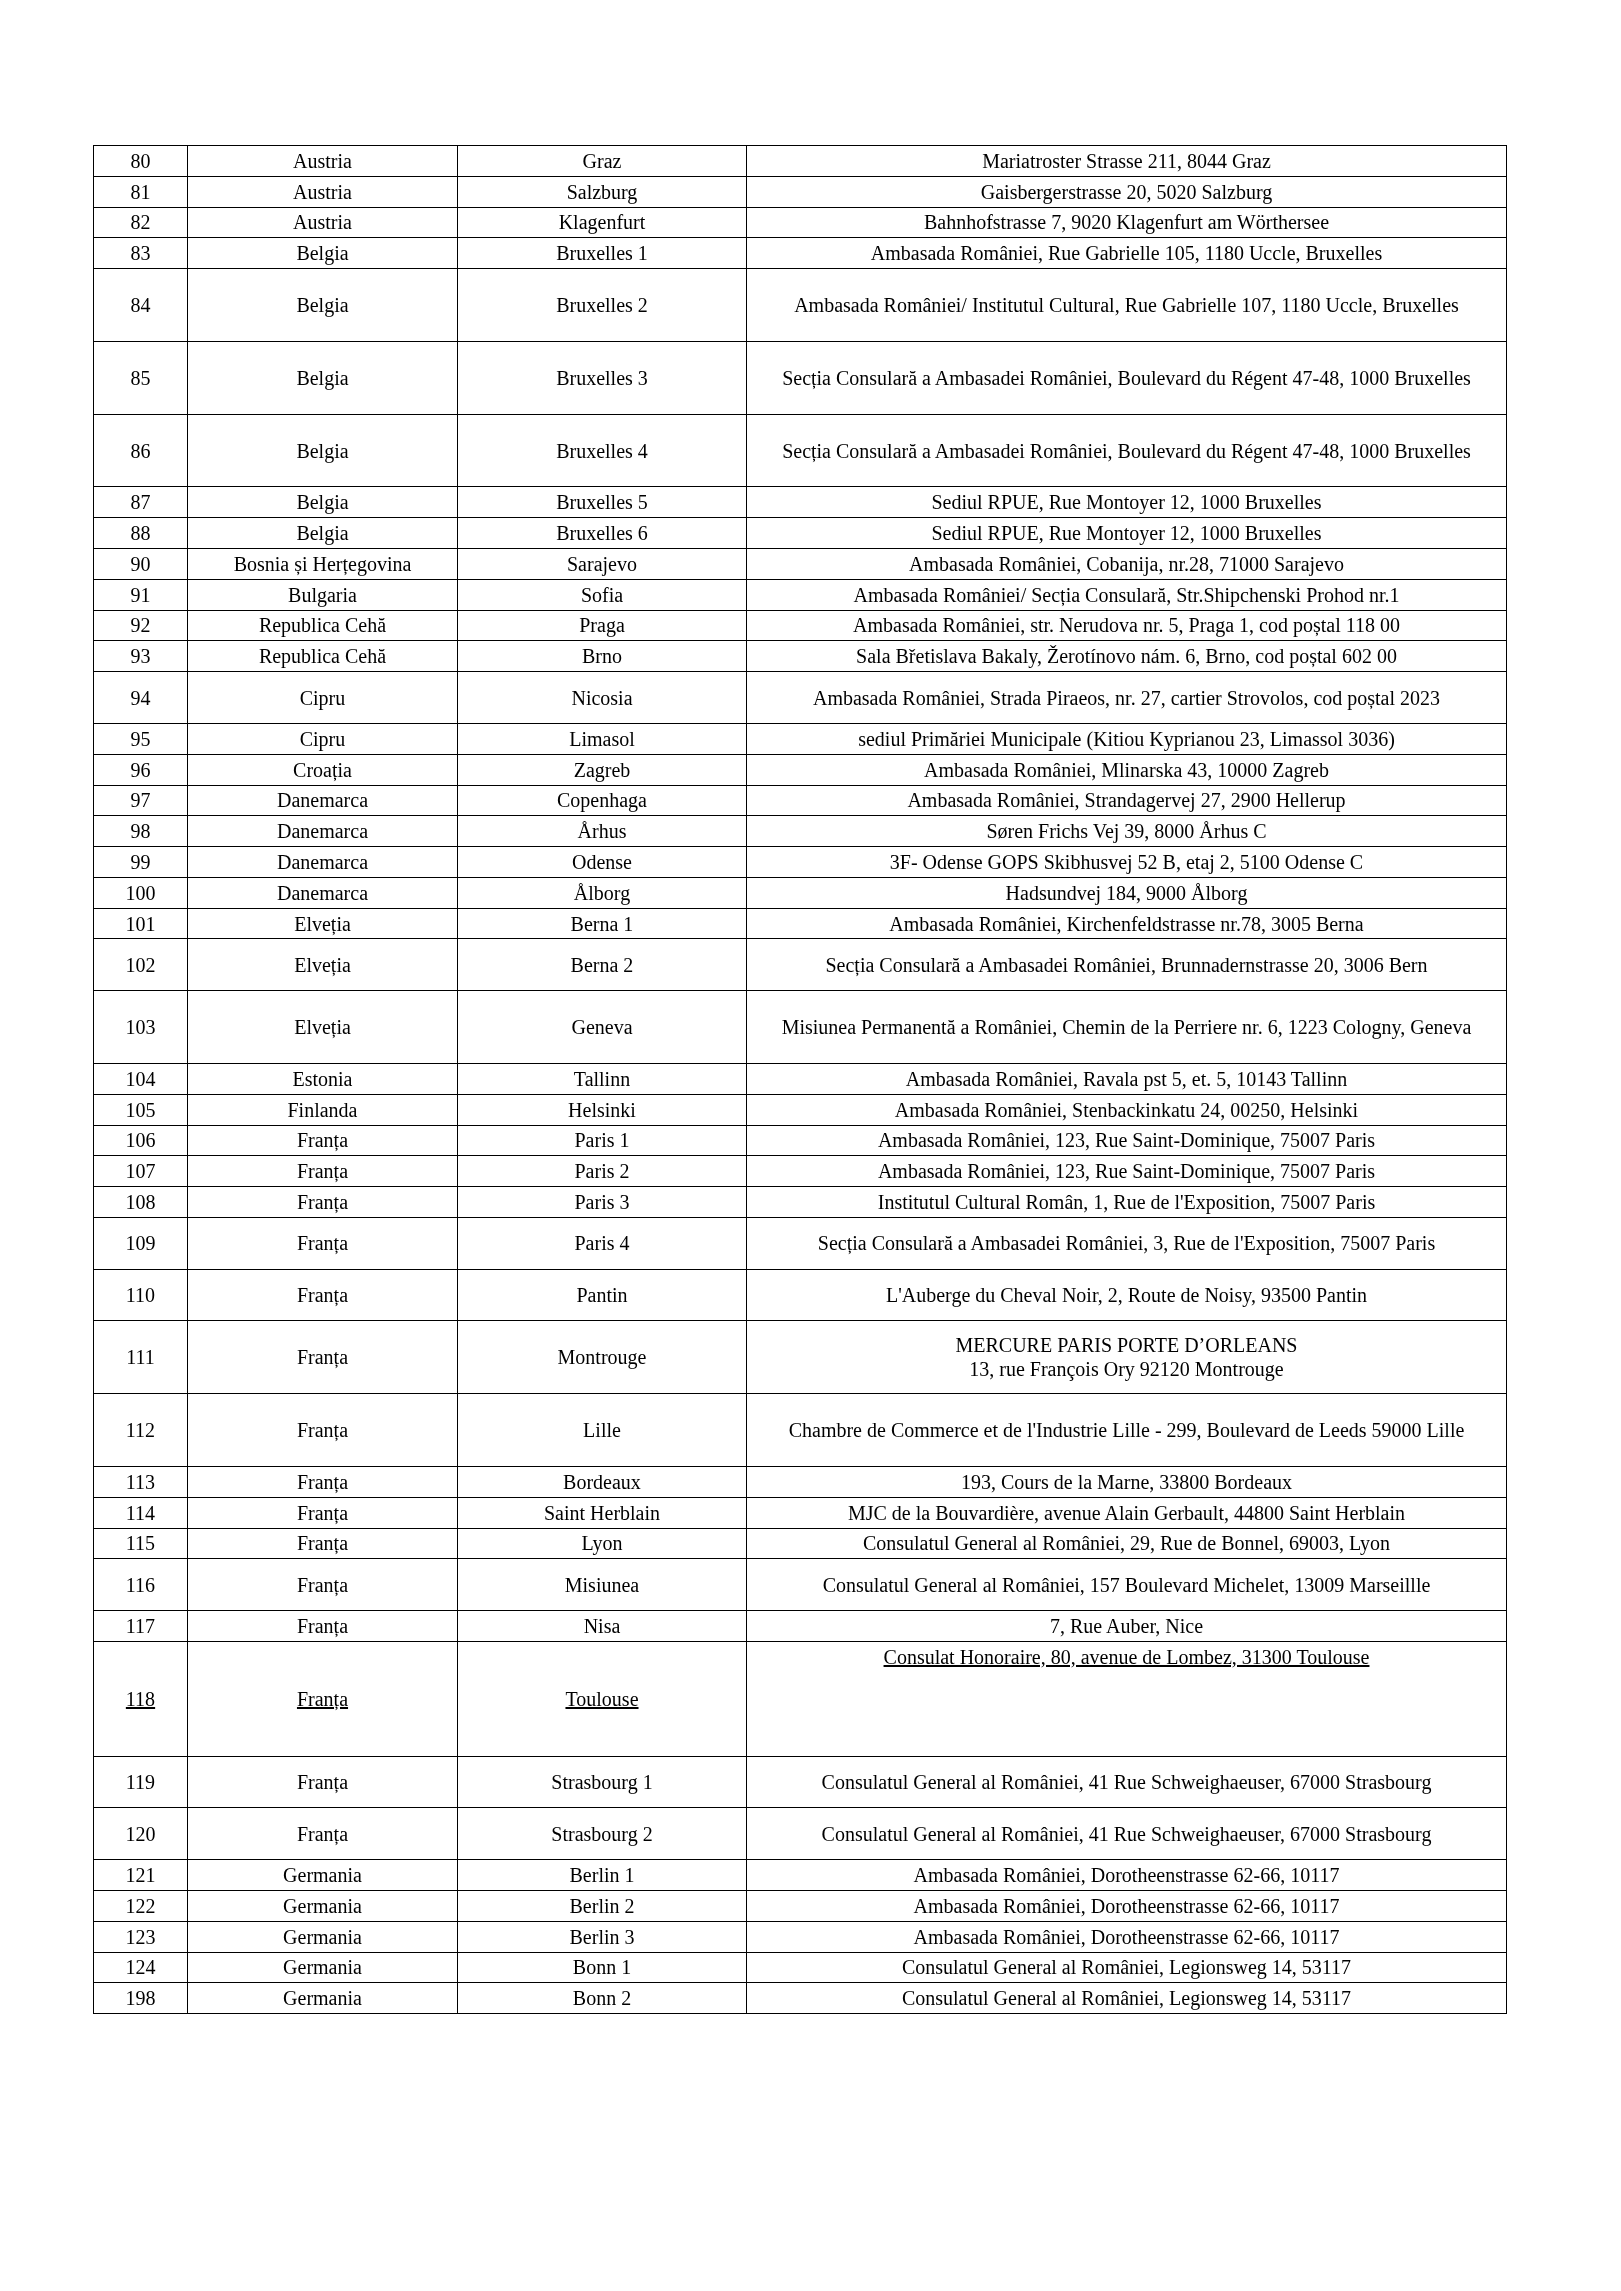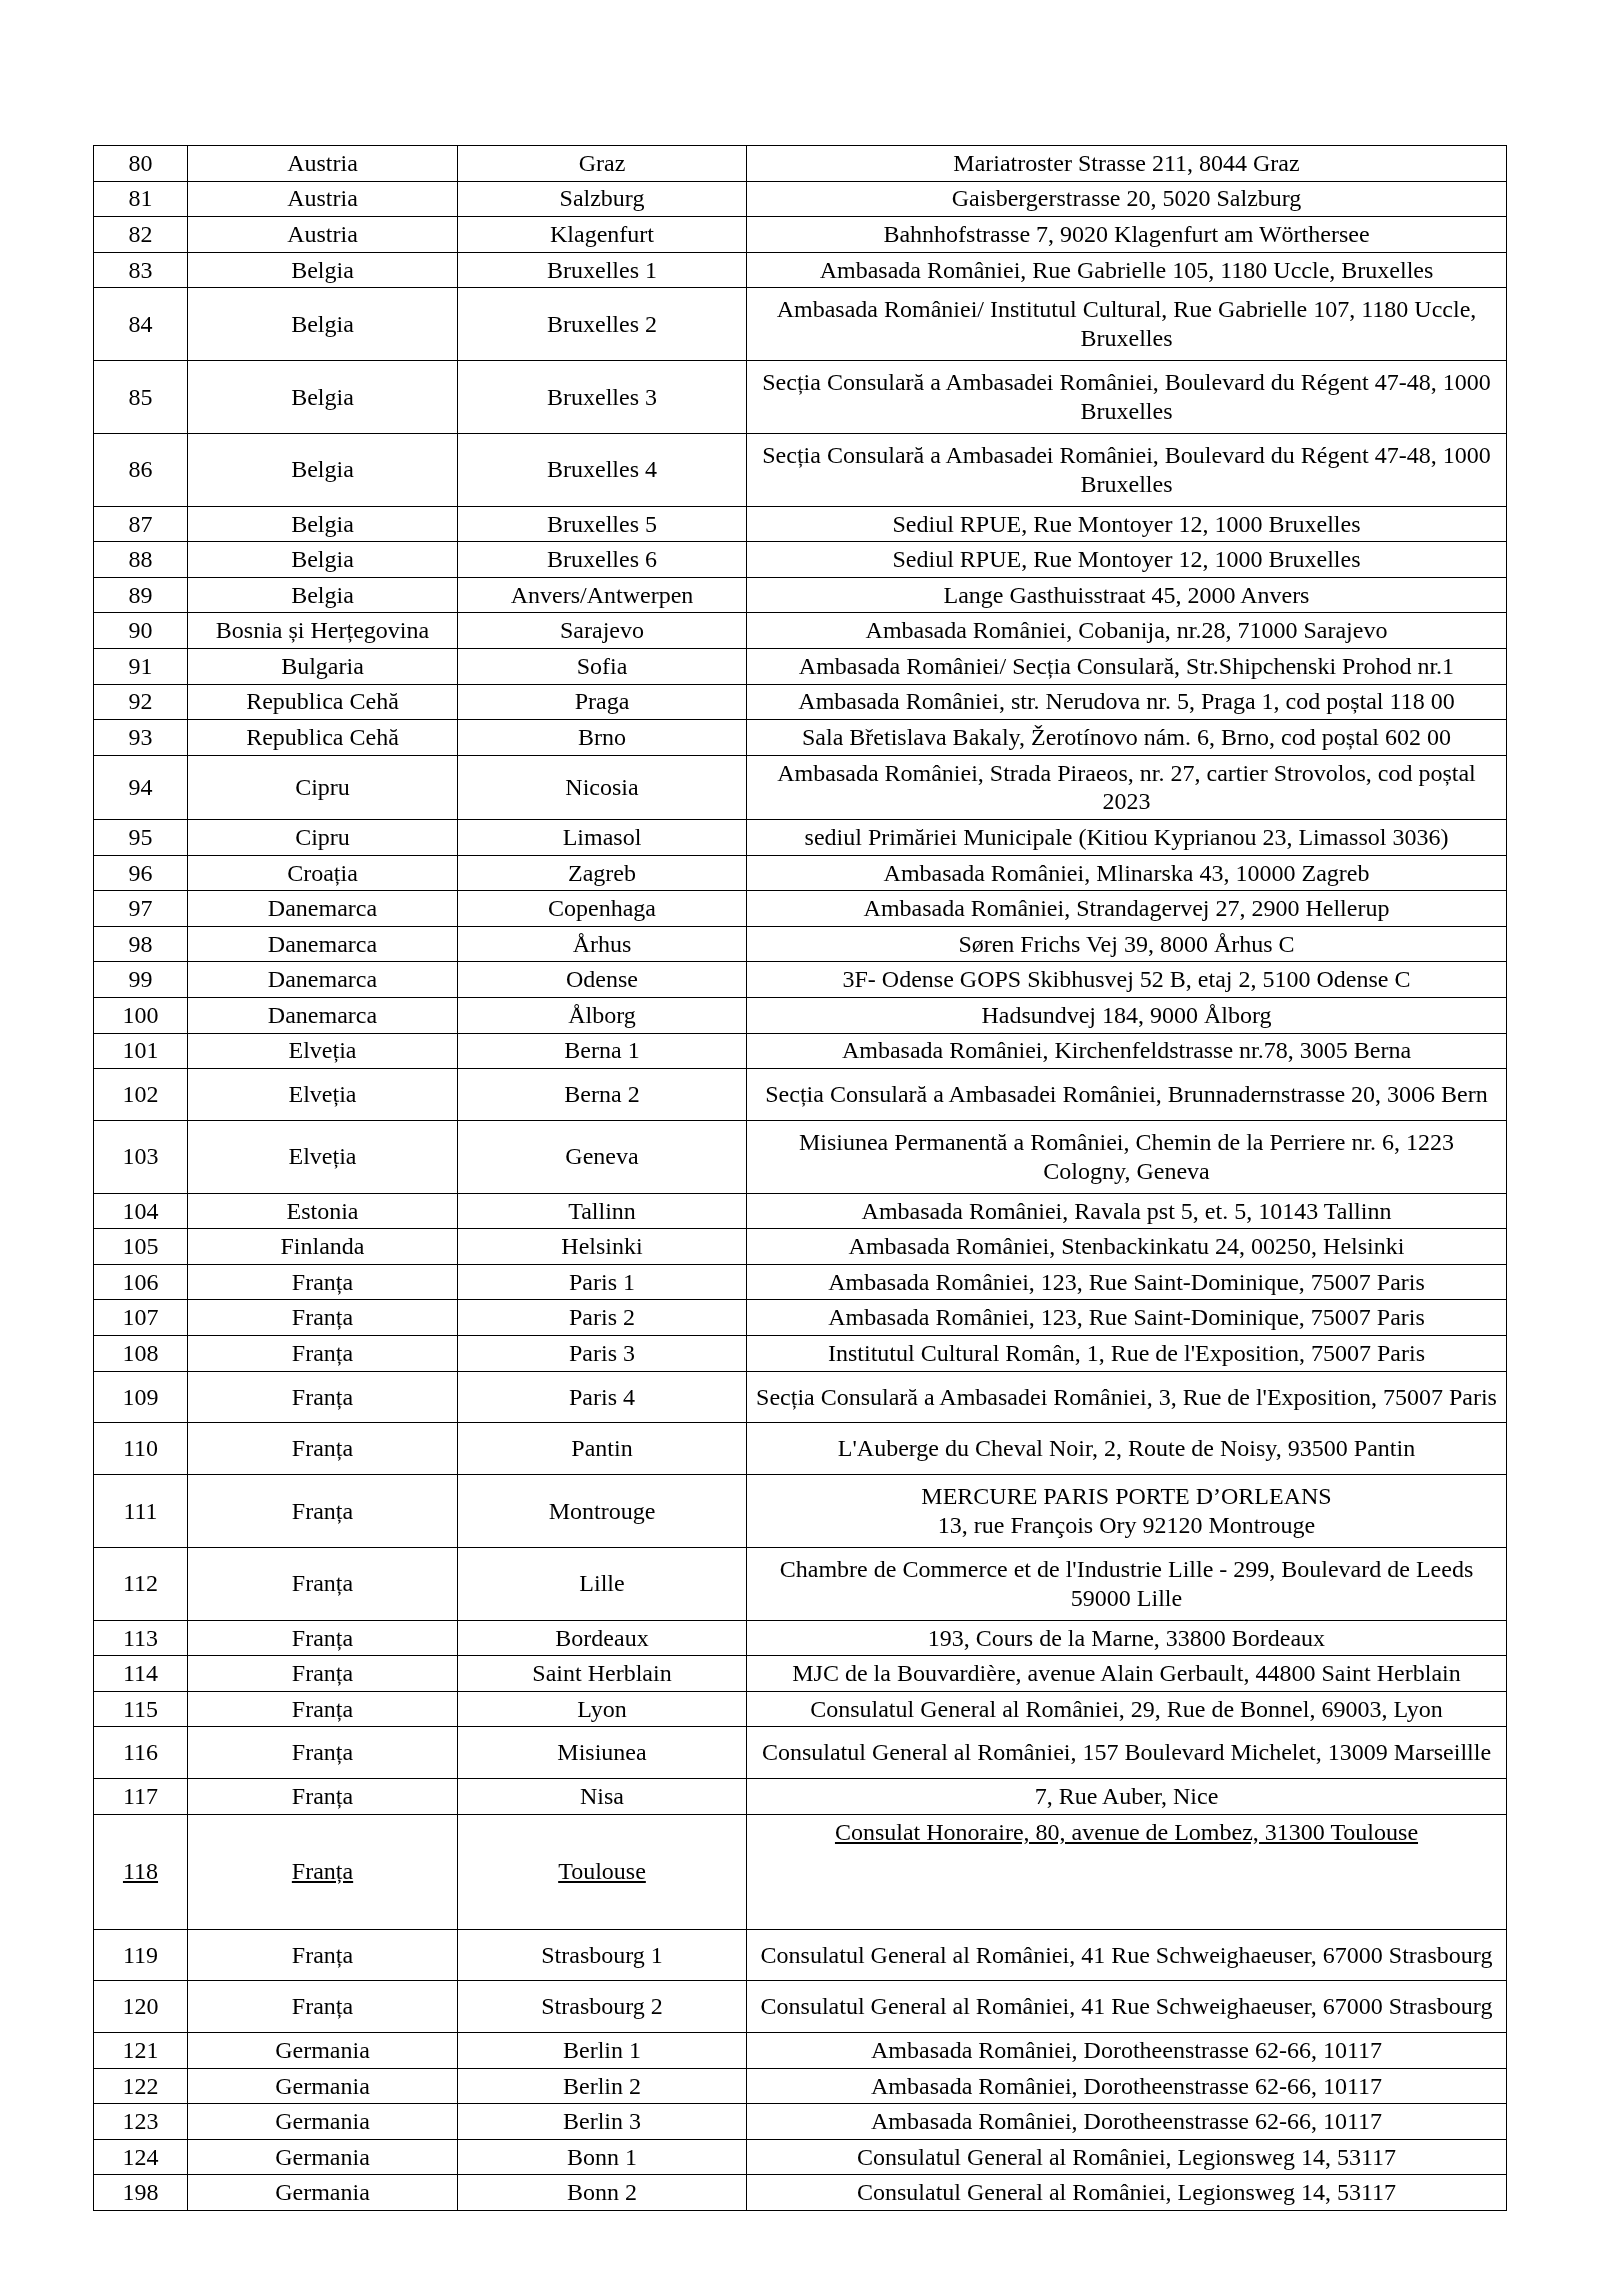--- a/index.html
+++ b/index.html
@@ -26,21 +26,21 @@
   #sheet {
     position: absolute;
     left: 93px;
     top: 145px;
     width: 1412px;
   }
   table.registry {
     border-collapse: collapse;
     width: 1412px;
     table-layout: fixed;
-    font-size: 24px;
+    font-size: 20px;
     line-height: 1.20;
   }
   table.registry col.c-idx   { width: 94px;  }
   table.registry col.c-ctry  { width: 270px; }
   table.registry col.c-city  { width: 289px; }
   table.registry col.c-addr  { width: 760px; }
 
   table.registry td {
     border: 1.6px solid #000000;
     padding: 2.9px 4.9px;
@@ -122,26 +122,20 @@
             <td class="city">Bruxelles 5</td>
             <td class="addr">Sediul RPUE, Rue Montoyer 12, 1000 Bruxelles</td>
           </tr>
           <tr class="h1">
             <td class="idx">88</td>
             <td class="ctry">Belgia</td>
             <td class="city">Bruxelles 6</td>
             <td class="addr">Sediul RPUE, Rue Montoyer 12, 1000 Bruxelles</td>
           </tr>
           <tr class="h1">
-            <td class="idx">89</td>
-            <td class="ctry">Belgia</td>
-            <td class="city">Anvers/Antwerpen</td>
-            <td class="addr">Lange Gasthuisstraat 45, 2000 Anvers</td>
-          </tr>
-          <tr class="h1">
             <td class="idx">90</td>
             <td class="ctry">Bosnia și Herțegovina</td>
             <td class="city">Sarajevo</td>
             <td class="addr">Ambasada României, Cobanija, nr.28, 71000 Sarajevo</td>
           </tr>
           <tr class="h1">
             <td class="idx">91</td>
             <td class="ctry">Bulgaria</td>
             <td class="city">Sofia</td>
             <td class="addr">Ambasada României/ Secția Consulară, Str.Shipchenski Prohod nr.1</td>

